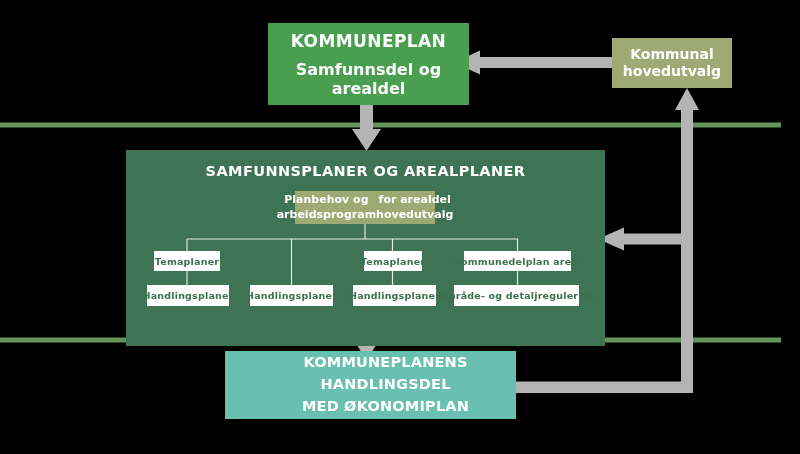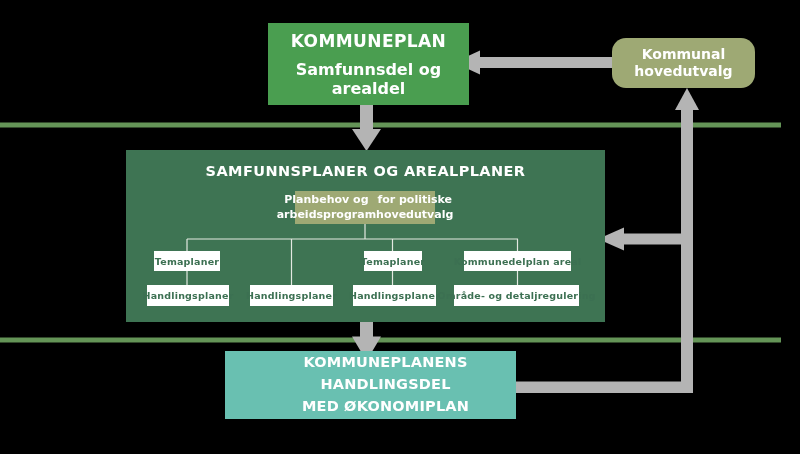--- a/index.html
+++ b/index.html
@@ -11,25 +11,25 @@
   .greenline{fill:var(--green_line,#649457);}
   .gray{fill:var(--gray_arrow,#b4b4b4);}
   .box{position:absolute;box-sizing:border-box;color:var(--white_text,#ffffff);text-align:center;}
   .kommuneplan{
     left:268px;top:23px;width:201px;height:82px;background:var(--green_box,#4a9e50);
     display:flex;flex-direction:column;align-items:center;justify-content:center;gap:9px;
   }
   .kommuneplan .t{font-size:17px;font-weight:bold;letter-spacing:.4px;}
   .kommuneplan .s{font-size:16px;font-weight:bold;}
   .planstrategi{
-    left:612px;top:38px;width:143px;height:50px;background:var(--olive_box,#9ea974);
+    left:612px;top:38px;width:120px;height:50px;background:var(--olive_box,#9ea974);
     display:flex;flex-direction:column;align-items:center;justify-content:center;
-    font-size:14px;font-weight:bold;line-height:1.22;border-radius:14px;
+    font-size:14px;font-weight:bold;line-height:1.22;
   }
-  .bigbox{left:126px;top:150px;width:479px;height:172px;background:var(--dark_green_box,#3e7453);}
+  .bigbox{left:126px;top:150px;width:479px;height:196px;background:var(--dark_green_box,#3e7453);}
   .bigbox .title{
     position:absolute;left:0;top:13px;width:100%;text-align:center;
     font-size:14.5px;font-weight:bold;letter-spacing:.4px;color:var(--white_text,#ffffff);
   }
   .treelayer{position:absolute;left:0;top:0;width:479px;height:172px;}
   .treelayer line{stroke:var(--connector_line,#e4e9e2);stroke-width:1.2;}
   .planbehov{
     position:absolute;left:169px;top:41px;width:140px;height:33px;background:var(--olive_box,#9ea974);
     display:flex;flex-direction:row;align-items:center;justify-content:center;
     font-size:11px;font-weight:bold;line-height:1.3;color:var(--white_text,#ffffff);text-align:center;
@@ -103,21 +103,21 @@
       <line x1="165.5" y1="89" x2="165.5" y2="135"></line>
       <line x1="266.5" y1="89" x2="266.5" y2="101"></line>
       <line x1="391.5" y1="89" x2="391.5" y2="101"></line>
       <line x1="61" y1="121" x2="61" y2="135"></line>
       <line x1="266.5" y1="121" x2="266.5" y2="135"></line>
       <line x1="391.5" y1="121" x2="391.5" y2="135"></line>
     </svg>
 
     <div class="planbehov">
       <span>Planbehov og arbeidsprogram</span>
-      <span>for politiske hovedutvalg</span>
+      <span>for arealdel hovedutvalg</span>
     </div>
 
     <div class="wbox r1" style="left:28px;width:66px;">
       <span>Temaplaner</span>
     </div>
     <div class="wbox r1" style="left:238px;width:58px;">
       <span>Temaplaner</span>
     </div>
     <div class="wbox r1" style="left:338px;width:107px;text-align:center;">
       <span>Kommunedelplan areal</span>

